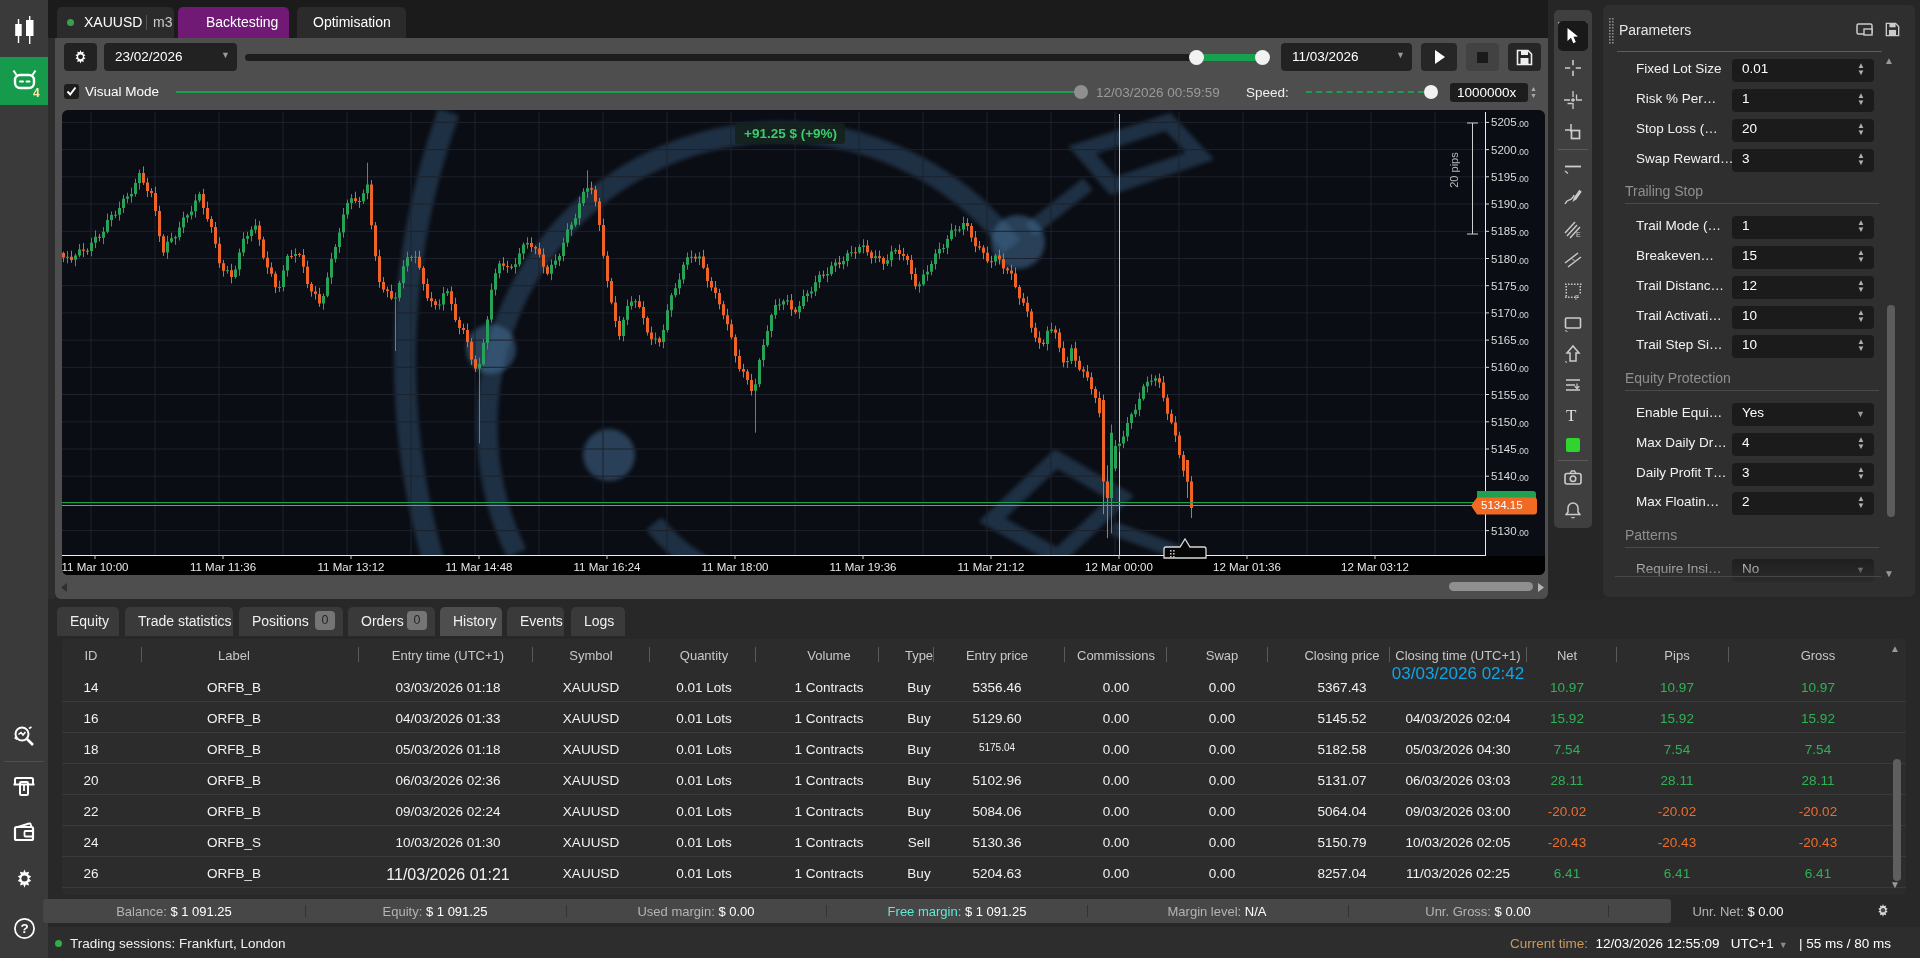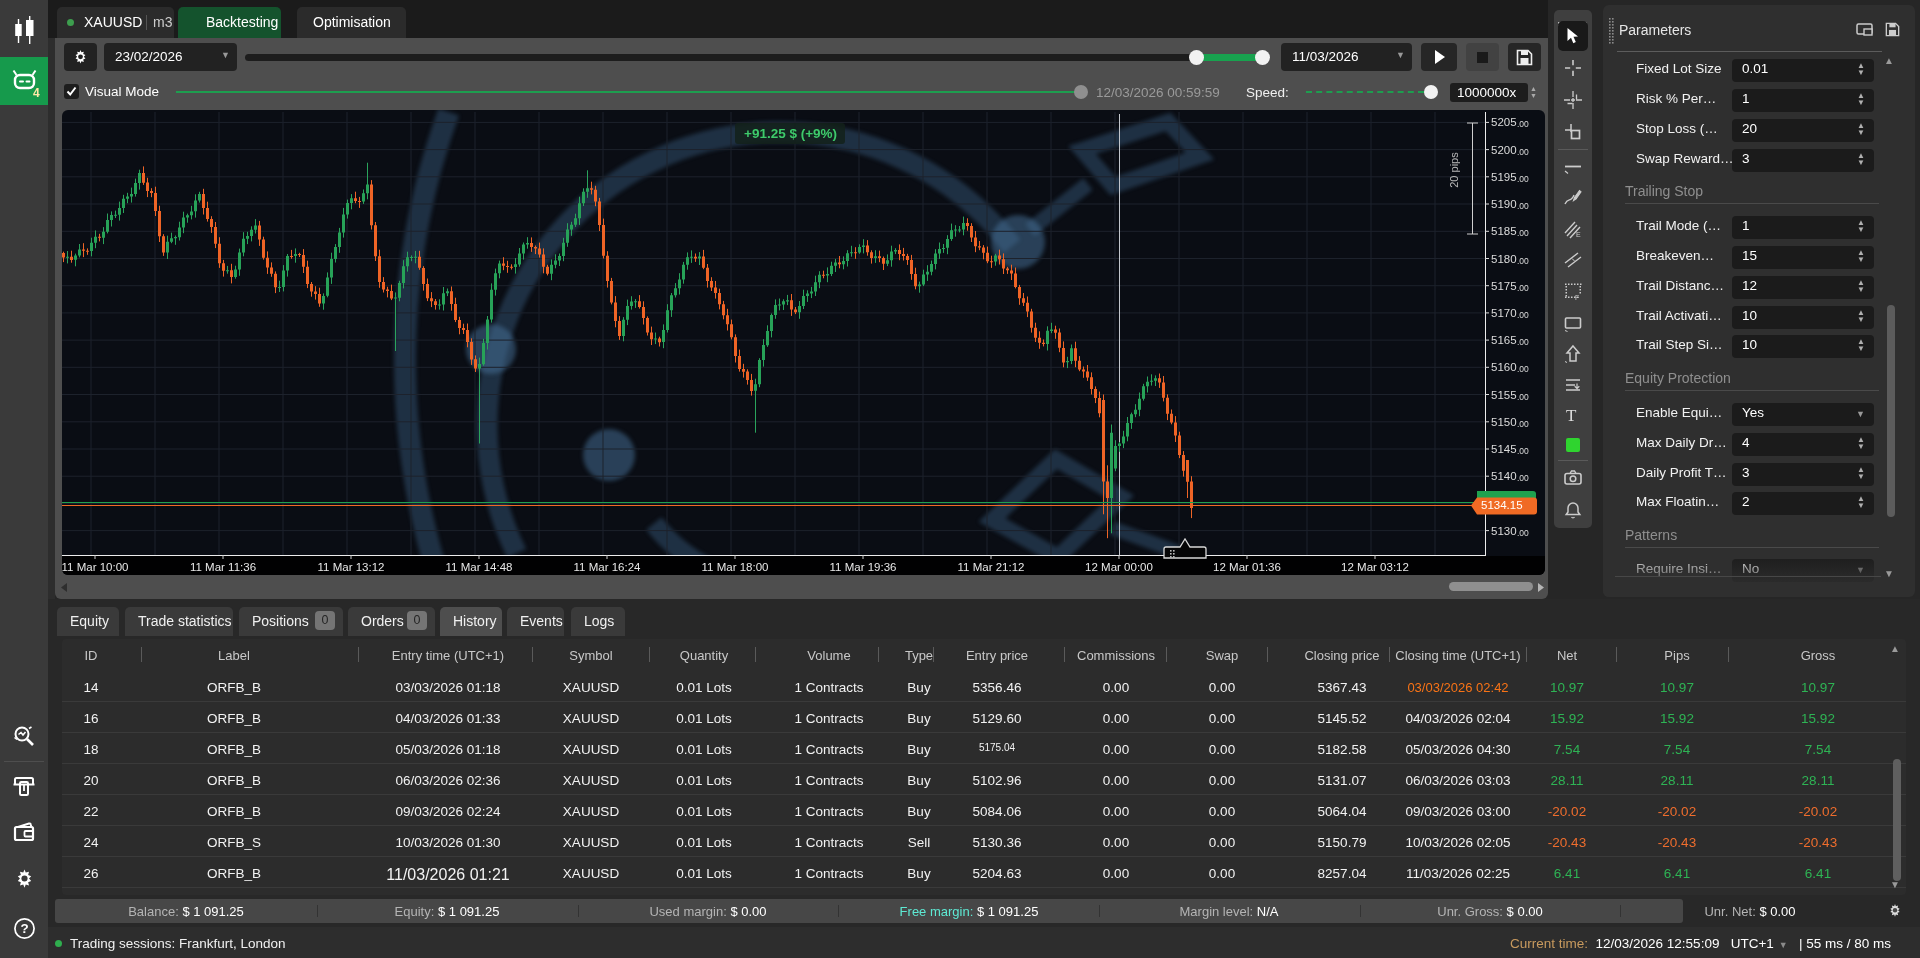--- a/index.html
+++ b/index.html
@@ -58,21 +58,21 @@
  </svg>
 </div>
 
 <div class="abs" style="left:48px;top:0;width:1500px;height:38px;background:#1b1b1b"></div>
 <div class="abs" style="left:57px;top:7px;width:117px;height:31px;background:#2b2b2b;border-radius:5px 5px 0 0">
   <div class="abs" style="left:10px;top:12px;width:7px;height:7px;border-radius:50%;background:#3d9e4e"></div>
   <span class="abs" style="left:27px;top:7px;font-size:14px;color:#fff">XAUUSD</span>
   <div class="abs" style="left:89px;top:8px;width:1px;height:15px;background:#555"></div>
   <span class="abs" style="left:96px;top:7px;font-size:14px;color:#ccc">m3</span>
 </div>
-<div class="abs" style="left:178px;top:7px;width:103px;height:31px;background:#14532d;border-radius:5px 5px 0 0">
+<div class="abs" style="left:178px;top:7px;width:111px;height:31px;background:#701a75;border-radius:5px 5px 0 0">
   <span class="abs" style="left:28px;top:7px;font-size:14px;color:#fff">Backtesting</span>
 </div>
 <div class="abs" style="left:297px;top:7px;width:109px;height:31px;background:#2b2b2b;border-radius:5px 5px 0 0">
   <span class="abs" style="left:16px;top:7px;font-size:14px;color:#fff">Optimisation</span>
 </div>
 
 <div class="abs" style="left:48px;top:38px;width:7px;height:561px;background:#2d2d2d"></div>
 <div class="abs" style="left:55px;top:38px;width:1493px;height:561px;background:#4e4e4e;border-radius:0 0 6px 6px"></div>
 <div class="abs" style="left:64px;top:43px;width:33px;height:28px;background:#222;border-radius:4px">
  <svg class="abs" style="left:8px;top:6px" width="17" height="17" viewBox="0 0 24 24">
@@ -551,21 +551,21 @@
 <span class="abs" style="left:172px;top:41px;font-size:13.5px;color:#f2f2f2;transform:translateX(-50%)">ORFB_B</span>
 <span class="abs" style="left:386px;top:41px;font-size:13.5px;color:#f2f2f2;transform:translateX(-50%)">03/03/2026 01:18</span>
 <span class="abs" style="left:529px;top:41px;font-size:13.5px;color:#f2f2f2;transform:translateX(-50%)">XAUUSD</span>
 <span class="abs" style="left:642px;top:41px;font-size:13.5px;color:#f2f2f2;transform:translateX(-50%)">0.01 Lots</span>
 <span class="abs" style="left:767px;top:41px;font-size:13.5px;color:#f2f2f2;transform:translateX(-50%)">1 Contracts</span>
 <span class="abs" style="left:857px;top:41px;font-size:13.5px;color:#f2f2f2;transform:translateX(-50%)">Buy</span>
 <span class="abs" style="left:935px;top:41px;font-size:13.5px;color:#f2f2f2;transform:translateX(-50%)">5356.46</span>
 <span class="abs" style="left:1054px;top:41px;font-size:13.5px;color:#f2f2f2;transform:translateX(-50%)">0.00</span>
 <span class="abs" style="left:1160px;top:41px;font-size:13.5px;color:#f2f2f2;transform:translateX(-50%)">0.00</span>
 <span class="abs" style="left:1280px;top:41px;font-size:13.5px;color:#f2f2f2;transform:translateX(-50%)">5367.43</span>
-<span class="abs" style="left:1396px;top:41px;font-size:13px;color:#f97316;transform:translateX(-50%)">03/03/2026 02:42</span>
+<span class="abs" style="left:1396px;top:25px;font-size:17px;color:#0ea5e9;transform:translateX(-50%)">03/03/2026 02:42</span>
 <span class="abs" style="left:1505px;top:41px;font-size:13.5px;color:#2eb354;transform:translateX(-50%)">10.97</span>
 <span class="abs" style="left:1615px;top:41px;font-size:13.5px;color:#2eb354;transform:translateX(-50%)">10.97</span>
 <span class="abs" style="left:1756px;top:41px;font-size:13.5px;color:#2eb354;transform:translateX(-50%)">10.97</span>
 <div class="abs" style="left:0;top:62px;width:1844px;height:1px;background:#3a3a3a"></div>
 <span class="abs" style="left:29px;top:72px;font-size:13.5px;color:#f2f2f2;transform:translateX(-50%)">16</span>
 <span class="abs" style="left:172px;top:72px;font-size:13.5px;color:#f2f2f2;transform:translateX(-50%)">ORFB_B</span>
 <span class="abs" style="left:386px;top:72px;font-size:13.5px;color:#f2f2f2;transform:translateX(-50%)">04/03/2026 01:33</span>
 <span class="abs" style="left:529px;top:72px;font-size:13.5px;color:#f2f2f2;transform:translateX(-50%)">XAUUSD</span>
 <span class="abs" style="left:642px;top:72px;font-size:13.5px;color:#f2f2f2;transform:translateX(-50%)">0.01 Lots</span>
 <span class="abs" style="left:767px;top:72px;font-size:13.5px;color:#f2f2f2;transform:translateX(-50%)">1 Contracts</span>
@@ -656,21 +656,21 @@
 <span class="abs" style="left:1280px;top:227px;font-size:13.5px;color:#f2f2f2;transform:translateX(-50%)">8257.04</span>
 <span class="abs" style="left:1396px;top:227px;font-size:13.5px;color:#f2f2f2;transform:translateX(-50%)">11/03/2026 02:25</span>
 <span class="abs" style="left:1505px;top:227px;font-size:13.5px;color:#2eb354;transform:translateX(-50%)">6.41</span>
 <span class="abs" style="left:1615px;top:227px;font-size:13.5px;color:#2eb354;transform:translateX(-50%)">6.41</span>
 <span class="abs" style="left:1756px;top:227px;font-size:13.5px;color:#2eb354;transform:translateX(-50%)">6.41</span>
 <div class="abs" style="left:0;top:248px;width:1844px;height:1px;background:#3a3a3a"></div>
 <div class="abs" style="left:1828px;top:4px;color:#9a9a9a;font-size:10px">▲</div>
 <div class="abs" style="left:1831px;top:120px;width:8px;height:122px;background:#5f5f5f;border-radius:4px"></div>
 <div class="abs" style="left:1828px;top:240px;color:#9a9a9a;font-size:10px">▼</div>
 </div>
-<div class="abs" style="left:55px;top:899px;width:1628px;height:24px;background:#474747;border-radius:3px">
+<div class="abs" style="left:43px;top:899px;width:1628px;height:24px;background:#474747;border-radius:3px">
 <div class="abs" style="left:131px;top:5px;transform:translateX(-50%);white-space:nowrap"><span style="color:#b4b4b4">Balance: </span><span style="color:#fff">$ 1 091.25</span></div>
 <div class="abs" style="left:392px;top:5px;transform:translateX(-50%);white-space:nowrap"><span style="color:#b4b4b4">Equity: </span><span style="color:#fff">$ 1 091.25</span></div>
 <div class="abs" style="left:653px;top:5px;transform:translateX(-50%);white-space:nowrap"><span style="color:#b4b4b4">Used margin: </span><span style="color:#fff">$ 0.00</span></div>
 <div class="abs" style="left:914px;top:5px;transform:translateX(-50%);white-space:nowrap"><span style="color:#5eead4">Free margin: </span><span style="color:#fff">$ 1 091.25</span></div>
 <div class="abs" style="left:1174px;top:5px;transform:translateX(-50%);white-space:nowrap"><span style="color:#b4b4b4">Margin level: </span><span style="color:#fff">N/A</span></div>
 <div class="abs" style="left:1435px;top:5px;transform:translateX(-50%);white-space:nowrap"><span style="color:#b4b4b4">Unr. Gross: </span><span style="color:#fff">$ 0.00</span></div>
 <div class="abs" style="left:1695px;top:5px;transform:translateX(-50%);white-space:nowrap"><span style="color:#b4b4b4">Unr. Net: </span><span style="color:#fff">$ 0.00</span></div>
 <div class="abs" style="left:262px;top:6px;width:1px;height:12px;background:#333"></div>
 <div class="abs" style="left:523px;top:6px;width:1px;height:12px;background:#333"></div>
 <div class="abs" style="left:783px;top:6px;width:1px;height:12px;background:#333"></div>

